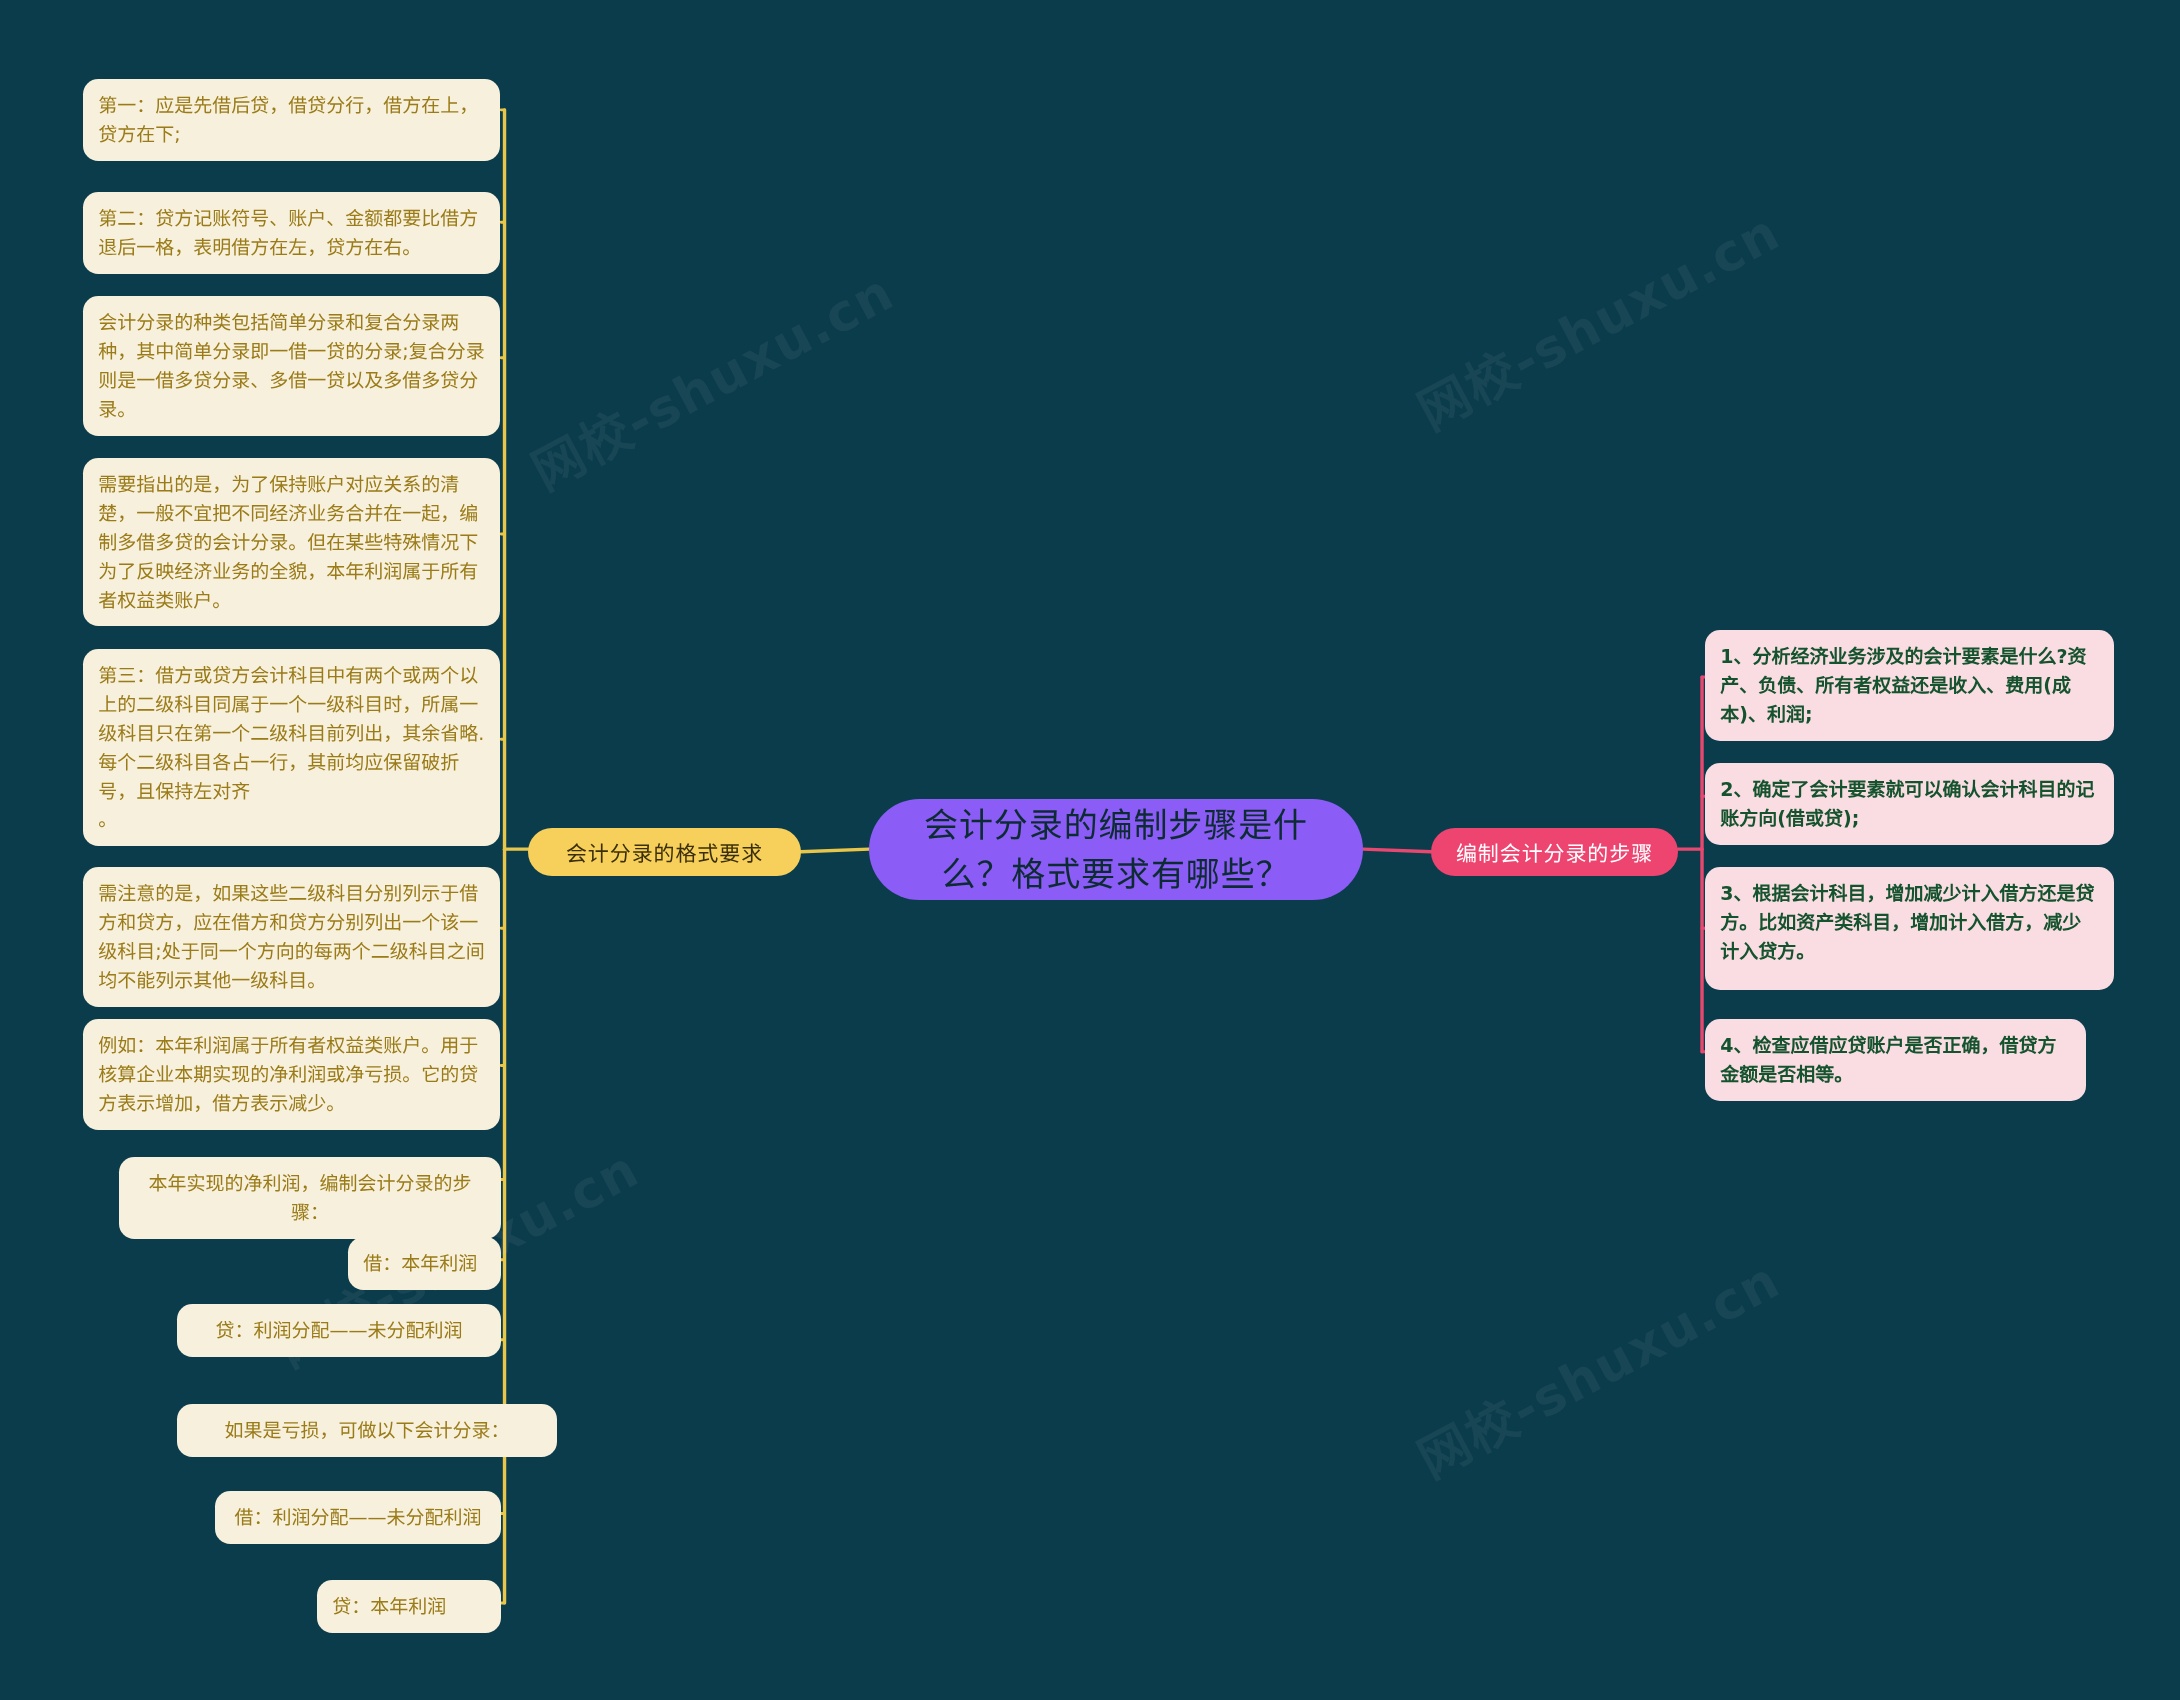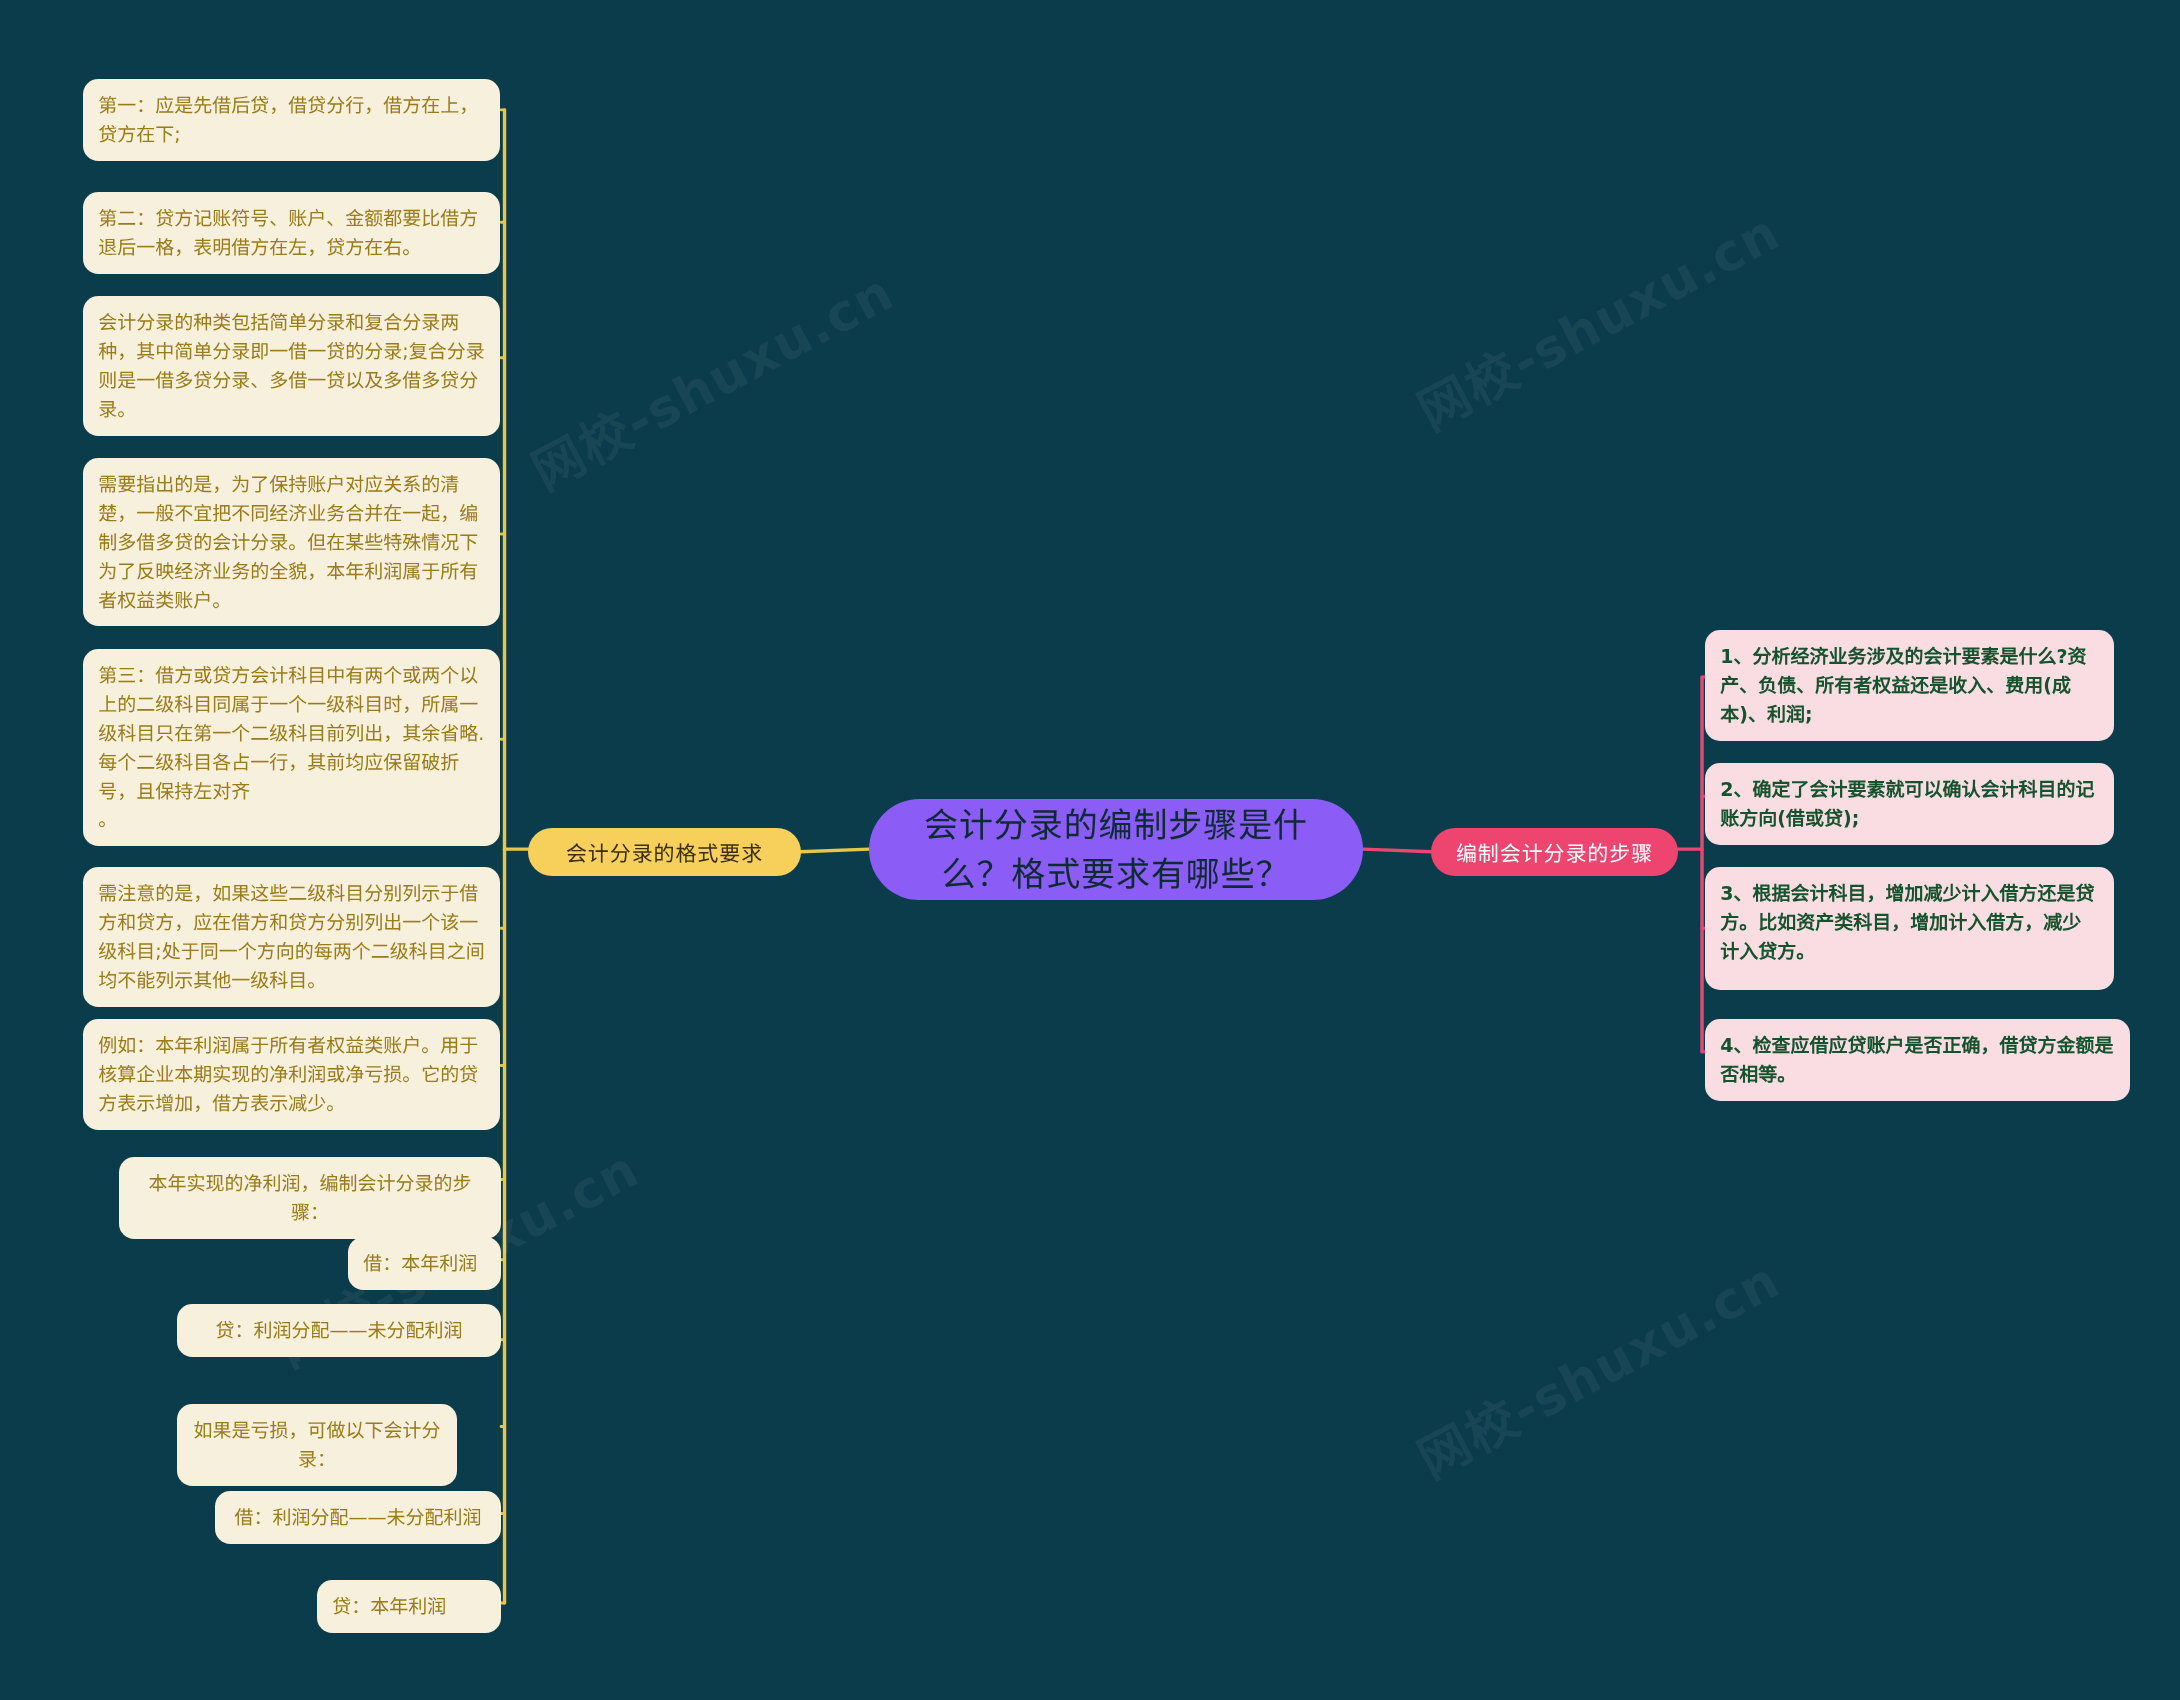--- a/index.html
+++ b/index.html
@@ -153,25 +153,25 @@
       <div class="node leaf-left" style="left: 83px; top: 192px; width: 417px; min-height: 61px;"><span style="white-space: pre-wrap;">第二：贷方记账符号、账户、金额都要比借方退后一格，表明借方在左，贷方在右。</span></div>
       <div class="node leaf-left" style="left: 83px; top: 296px; width: 417px; min-height: 123px;"><span style="white-space: pre-wrap;">会计分录的种类包括简单分录和复合分录两种，其中简单分录即一借一贷的分录;复合分录则是一借多贷分录、多借一贷以及多借多贷分录。</span></div>
       <div class="node leaf-left" style="left: 83px; top: 458px; width: 417px; min-height: 152px;"><span style="white-space: pre-wrap;">需要指出的是，为了保持账户对应关系的清楚，一般不宜把不同经济业务合并在一起，编制多借多贷的会计分录。但在某些特殊情况下为了反映经济业务的全貌，本年利润属于所有者权益类账户。</span></div>
       <div class="node leaf-left" style="left: 83px; top: 649px; width: 417px; min-height: 181px;"><span style="white-space: pre-wrap;">第三：借方或贷方会计科目中有两个或两个以上的二级科目同属于一个一级科目时，所属一级科目只在第一个二级科目前列出，其余省略.每个二级科目各占一行，其前均应保留破折号，且保持左对齐
 。</span></div>
       <div class="node leaf-left" style="left: 83px; top: 867px; width: 417px; min-height: 123px;"><span style="white-space: pre-wrap;">需注意的是，如果这些二级科目分别列示于借方和贷方，应在借方和贷方分别列出一个该一级科目;处于同一个方向的每两个二级科目之间均不能列示其他一级科目。</span></div>
       <div class="node leaf-left" style="left: 83px; top: 1019px; width: 417px; min-height: 94px;"><span style="white-space: pre-wrap;">例如：本年利润属于所有者权益类账户。用于核算企业本期实现的净利润或净亏损。它的贷方表示增加，借方表示减少。</span></div>
       <div class="node leaf-left align-center" style="left: 119px; top: 1157px; width: 382px; min-height: 46px;"><span style="white-space: pre-wrap;">本年实现的净利润，编制会计分录的步骤：</span></div>
       <div class="node leaf-left align-right" style="left: 348px; top: 1237px; width: 153px; min-height: 46px;"><span style="white-space: pre-wrap;">借：本年利润</span></div>
       <div class="node leaf-left align-center" style="left: 177px; top: 1304px; width: 324px; min-height: 46px;"><span style="white-space: pre-wrap;">贷：利润分配——未分配利润</span></div>
-      <div class="node leaf-left align-center" style="left: 177px; top: 1404px; width: 280px; min-height: 46px;"><span style="white-space: pre-wrap;">如果是亏损，可做以下会计分录：</span></div>
+      <div class="node leaf-left align-center" style="left: 177px; top: 1404px; width: 380px; min-height: 46px;"><span style="white-space: pre-wrap;">如果是亏损，可做以下会计分录：</span></div>
       <div class="node leaf-left align-center" style="left: 215px; top: 1491px; width: 286px; min-height: 46px;"><span style="white-space: pre-wrap;">借：利润分配——未分配利润</span></div>
       <div class="node leaf-left align-right" style="left: 317px; top: 1580px; width: 184px; min-height: 46px;"><span style="white-space: pre-wrap;">贷：本年利润</span></div>
     </div>
   <div id="right-leaves">
       <div class="node leaf-right" style="left: 1705px; top: 630px; width: 409px; min-height: 94px;"><span style="white-space: pre-wrap;">1、分析经济业务涉及的会计要素是什么?资产、负债、所有者权益还是收入、费用(成本)、利润;</span></div>
       <div class="node leaf-right" style="left: 1705px; top: 763px; width: 409px; min-height: 66px;"><span style="white-space: pre-wrap;">2、确定了会计要素就可以确认会计科目的记账方向(借或贷);</span></div>
       <div class="node leaf-right" style="left: 1705px; top: 867px; width: 409px; min-height: 123px;"><span style="white-space: pre-wrap;">3、根据会计科目，增加减少计入借方还是贷方。比如资产类科目，增加计入借方，减少计入贷方。</span></div>
-      <div class="node leaf-right" style="left: 1705px; top: 1019px; width: 425px; min-height: 66px;"><span style="white-space: pre-wrap;">4、检查应借应贷账户是否正确，借贷方金额是否相等。</span></div>
+      <div class="node leaf-right" style="left: 1705px; top: 1019px; width: 381px; min-height: 66px;"><span style="white-space: pre-wrap;">4、检查应借应贷账户是否正确，借贷方金额是否相等。</span></div>
     </div>
 
 </div>
 
 
 </body></html>

